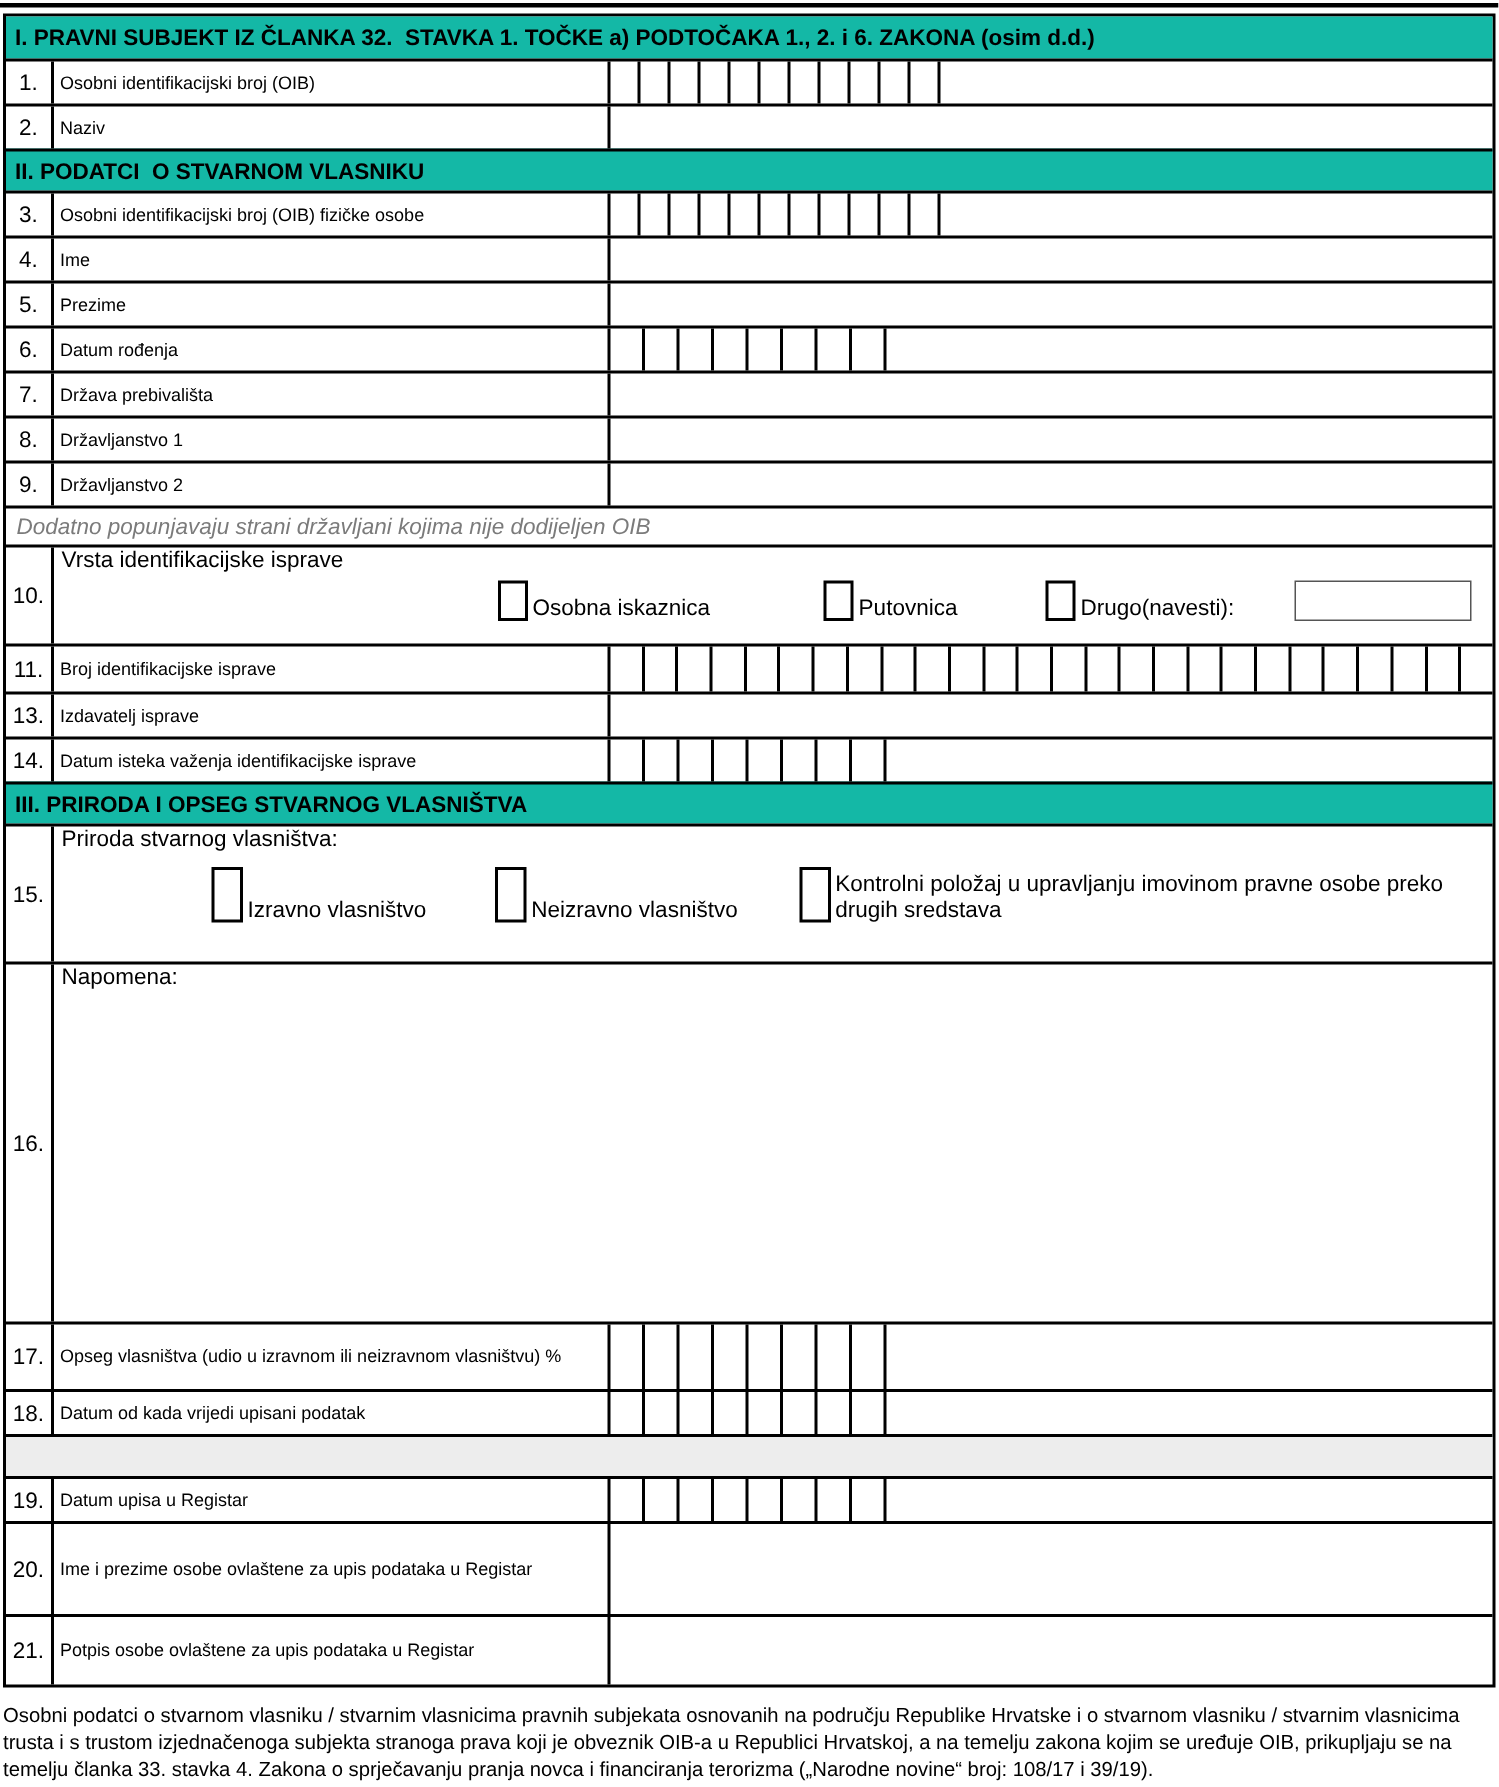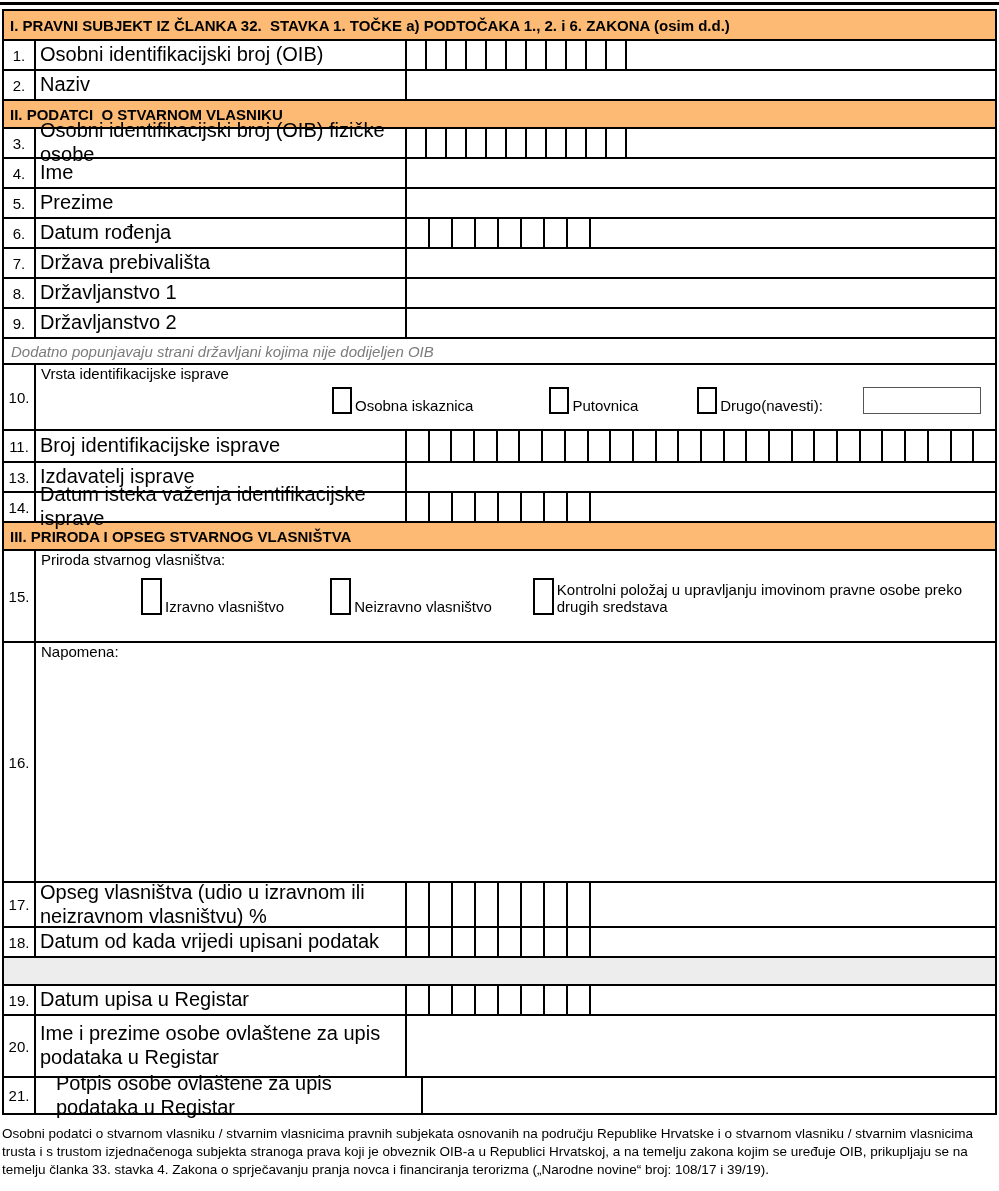--- a/index.html
+++ b/index.html
@@ -12,53 +12,53 @@
   }
   .top-rule { height: 3px; background: #000; width: 999px; margin-bottom: 4px; }
   .form-table {
     margin: 0 2px;
     border: 2px solid #000;
   }
   .row { display: flex; align-items: stretch; border-top: 2px solid #000; }
   .row:first-child { border-top: none; }
   .sec {
     height: 28px;
-    background: #fdba74;
+    background: #14b8a6;
     font-weight: bold;
     font-size: 15px;
     display: flex;
     align-items: center;
     padding: 0 6px;
     white-space: pre;
   }
   .h30 { height: 30px; }
   .r10 { height: 66px; }
   .r11 { height: 32px; }
   .r15 { height: 92px; }
   .r16 { height: 240px; }
   .r17 { height: 45px; }
   .r20 { height: 62px; }
-  .r21 { height: 37px; gap: 16px; }
+  .r21 { height: 47px; }
   .r-note { height: 26px; }
   .spacer-row { height: 28px; background: #ededed; }
   .num {
     width: 32px;
     flex: 0 0 32px;
     border-right: 2px solid #000;
     display: flex;
     align-items: center;
     justify-content: center;
     font-size: 15px;
   }
   .label {
     width: 371px;
     flex: 0 0 371px;
     border-right: 2px solid #000;
     padding: 2px 4px;
-    font-size: 20px;
+    font-size: 12px;
     line-height: 1.18;
     display: flex;
     align-items: center;
   }
   .value { flex: 1; display: flex; align-items: stretch; }
   .blank { flex: 1; }
   .cells { display: flex; align-items: stretch; }
   .cell { border-right: 2px solid #000; }
   .cells-oib .cell { width: 20px; flex: 0 0 20px; }
   .cells-date .cell { width: 23px; flex: 0 0 23px; }

